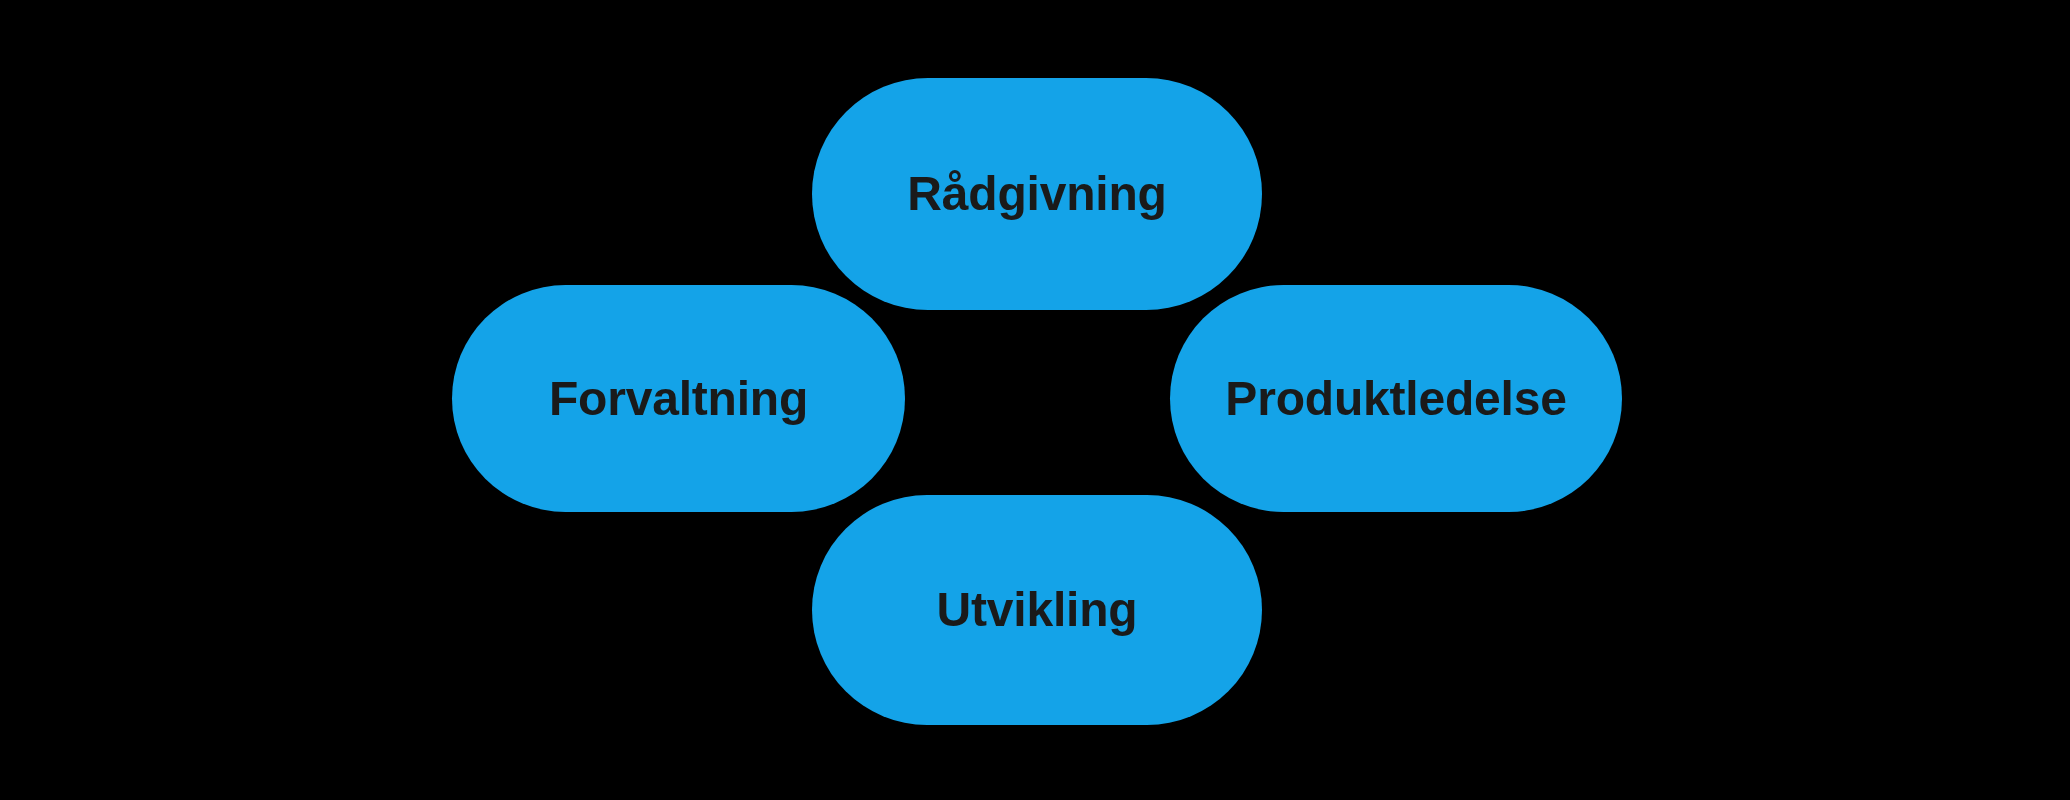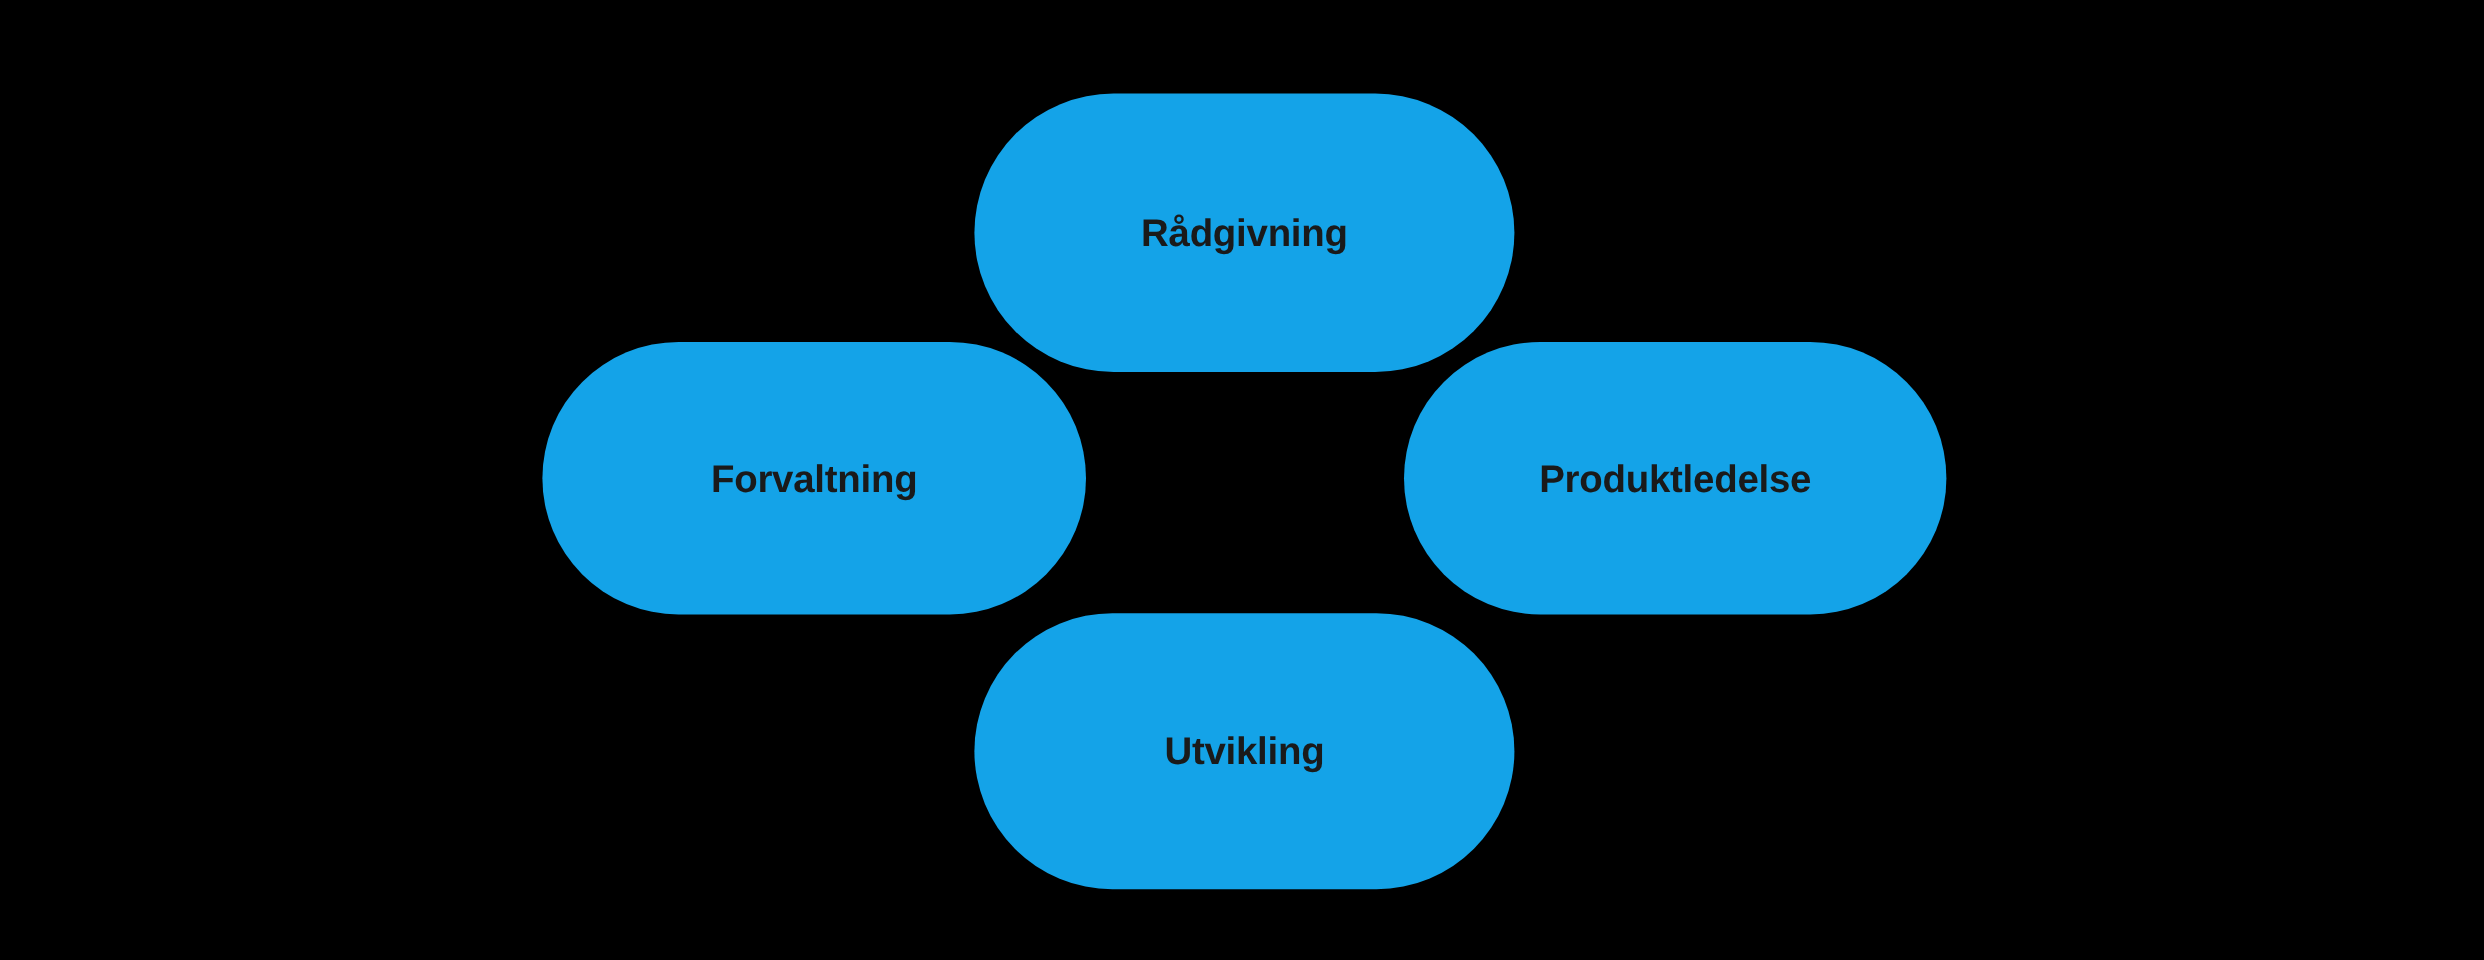--- a/index.html
+++ b/index.html
@@ -26,21 +26,21 @@
     align-items: center;
     justify-content: center;
     box-sizing: border-box;
     background: #14a3e8;
     border-radius: 9999px;
     user-select: none;
   }
   .pill-label {
     font-family: "Liberation Sans", sans-serif;
     font-weight: bold;
-    font-size: 32px;
+    font-size: 48px;
     line-height: 1;
     letter-spacing: -0.2px;
     color: #1a1a1a;
     white-space: nowrap;
     text-align: left;
   }
   
   .pill-top {
     left: 812px;
     top: 78px;
@@ -57,21 +57,20 @@
     left: 1170px;
     top: 285px;
     width: 452px;
     height: 227px;
   }
   .pill-bottom {
     left: 812px;
     top: 495px;
     width: 450px;
     height: 230px;
-    margin-top: 16px;
   }
   
   .pill-top    { z-index: 2; }
   .pill-bottom { z-index: 2; }
   .pill-left   { z-index: 1; }
   .pill-right  { z-index: 1; }
 </style>
 </head>
 <body>
 

